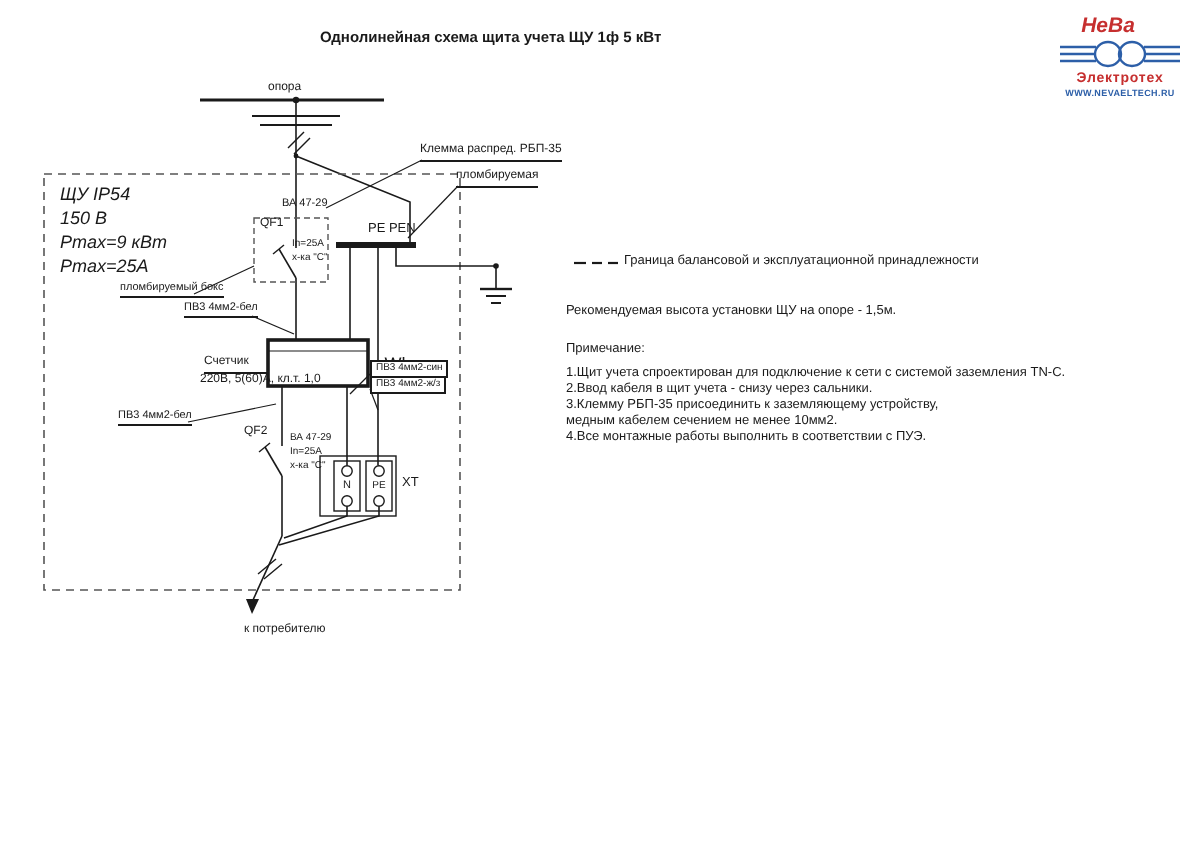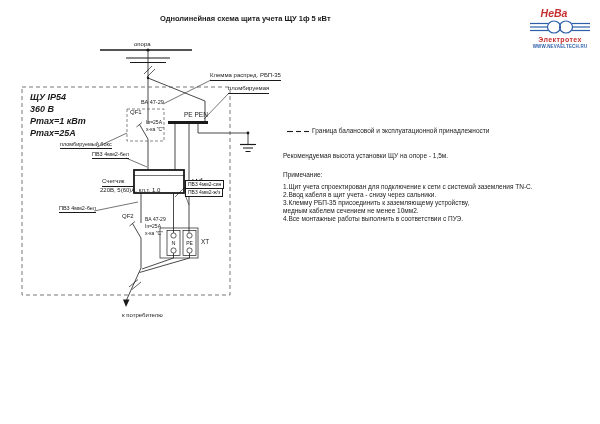--- a/index.html
+++ b/index.html
@@ -5,21 +5,21 @@
   html,body{margin:0;padding:0;background:#fff;}
   #page{position:relative;width:600px;height:424px;background:#fff;overflow:hidden;
         font-family:"Liberation Sans",sans-serif;color:#1a1a1a;}
   #schematic-svg{position:absolute;left:0;top:0;}
   .lbl{position:absolute;white-space:nowrap;color:#1a1a1a;line-height:1.1;
        font-family:"Liberation Sans",sans-serif;}
   .u{border-bottom:0.5px solid #1a1a1a;padding-bottom:1px;}
   .boxed{border:0.5px solid #1a1a1a;padding:0.5px 2px;background:#fff;}
   .title{font-size:7.5px;font-weight:bold;}
   .f6{font-size:6px;} .f55{font-size:5.5px;} .f5{font-size:5px;} .f65{font-size:6.5px;}
-  .enc{font-size:9px;font-style:italic;font-weight:700;line-height:12px;}
+  .enc{font-size:9px;font-style:italic;font-weight:400;line-height:12px;}
   .notes{font-size:6.5px;line-height:7.9px;}
   .logo-top{font-size:10.5px;font-weight:bold;font-style:italic;color:#c62f2f;text-align:center;}
   .logo-bot{font-size:7px;font-weight:bold;color:#c62f2f;text-align:center;letter-spacing:0.4px;}
   .logo-url{font-size:4.5px;font-weight:bold;color:#2d5fa8;text-align:center;letter-spacing:0.2px;}
 </style>
 </head>
 <body>
 
 <div id="page">
 
@@ -137,22 +137,22 @@
   <div class="lbl logo-bot" style="left:527px;top:36px;width:66px;">Электротех</div>
   <div class="lbl logo-url" style="left:527px;top:45px;width:66px;">WWW.NEVAELTECH.RU</div>
 
   <div class="lbl f6" style="left:134px;top:41px;">опора</div>
 
   <div class="lbl f6 u" style="left:210px;top:72px;">Клемма распред. РБП-35</div>
   <div class="lbl f6 u" style="left:228px;top:85px;">пломбируемая</div>
 
   <div class="lbl enc" style="left:30px;top:91px;">
     <div>ЩУ IP54</div>
-    <div>360 В</div>
-    <div>Pmax=1 кВт</div>
+    <div>150 В</div>
+    <div>Pmax=9 кВт</div>
     <div>Pmax=25А</div>
   </div>
 
   <div class="lbl f55 u" style="left:60px;top:141px;">пломбируемый бокс</div>
 
   <div class="lbl f55" style="left:141px;top:99px;">ВА 47-29</div>
   <div class="lbl f6" style="left:130px;top:109px;">QF1</div>
   <div class="lbl f5" style="left:146px;top:120px;">In=25A</div>
   <div class="lbl f5" style="left:146px;top:127px;">х-ка "С"</div>
 

